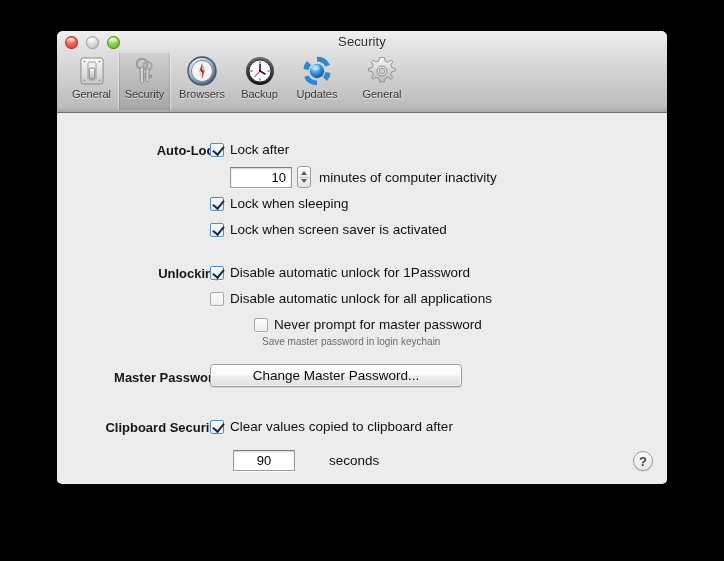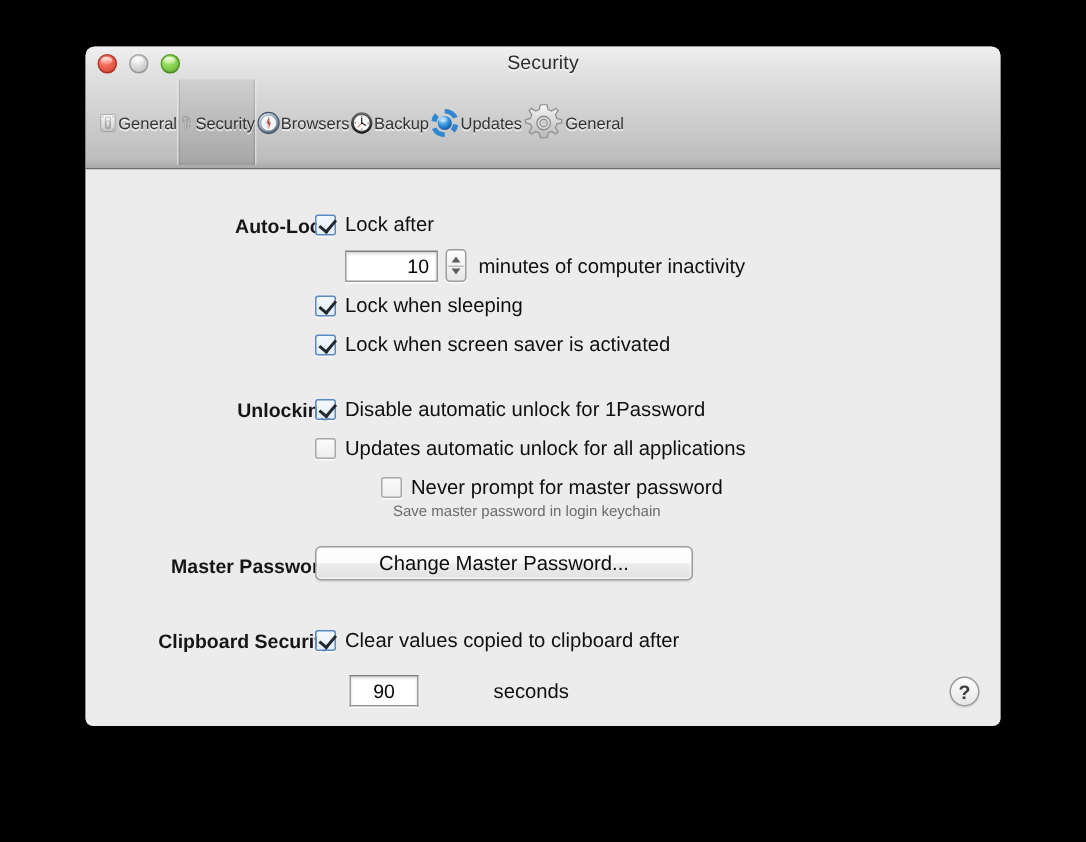--- a/index.html
+++ b/index.html
@@ -81,21 +81,21 @@
     left: 8px; top: 22px;
     height: 58px;
     display: flex;
     align-items: flex-start;
   }
   .tb-item {
     width: 53px;
     height: 57px;
     padding-top: 2px;
     display: flex;
-    flex-direction: row;
+    flex-direction: column;
     align-items: center;
     justify-content: flex-start;
     position: relative;
   }
   .tb-item.selected {
     background: linear-gradient(to bottom, rgba(0,0,0,0.065), rgba(0,0,0,0.11));
     border-left: 1px solid rgba(255,255,255,0.55);
     border-right: 1px solid rgba(255,255,255,0.55);
     box-shadow: inset 1px 0 0 rgba(0,0,0,0.10), inset -1px 0 0 rgba(0,0,0,0.10);
   }
@@ -432,38 +432,38 @@
 
     <div class="section-label" style="right:446px; top:153px;">Unlocking</div>
 
     <div class="cb-line" style="left:153px; top:152px;">
       <span class="cbox on"></span>
       <span class="cb-text">Disable automatic unlock for 1Password</span>
     </div>
 
     <div class="cb-line" style="left:153px; top:178px;">
       <span class="cbox off"></span>
-      <span class="cb-text">Updates automatic unlock for all applications</span>
+      <span class="cb-text">Disable automatic unlock for all applications</span>
     </div>
 
     <div class="cb-line" style="left:153px; top:204px;padding-left:44px;">
       <span class="cbox off"></span>
       <span class="cb-text">Never prompt for master password</span>
     </div>
     <div class="sub-note" style="left:173px; top:223px;margin-left:32px;">Save master password in login keychain</div>
 
     <div class="section-label" style="right:446px; top:257px;">Master Password</div>
     <div class="pushbtn" style="left:153px; top:251px; width:252px;">Change Master Password...</div>
 
     <div class="section-label" style="right:446px; top:307px;">Clipboard Security</div>
 
     <div class="cb-line" style="left:153px; top:306px;">
       <span class="cbox on"></span>
       <span class="cb-text">Clear values copied to clipboard after</span>
     </div>
 
-    <div class="numfield center" style="left:176px; top:337px; width:46px;">90</div>
+    <div class="numfield center" style="left:176px; top:337px; width:62px;">90</div>
     <div class="inline-text" style="left:224px; top:340px;margin-left:48px;">seconds</div>
 
     <div id="help">?</div>
 
   </div>
 </div>
 
 </body></html>

